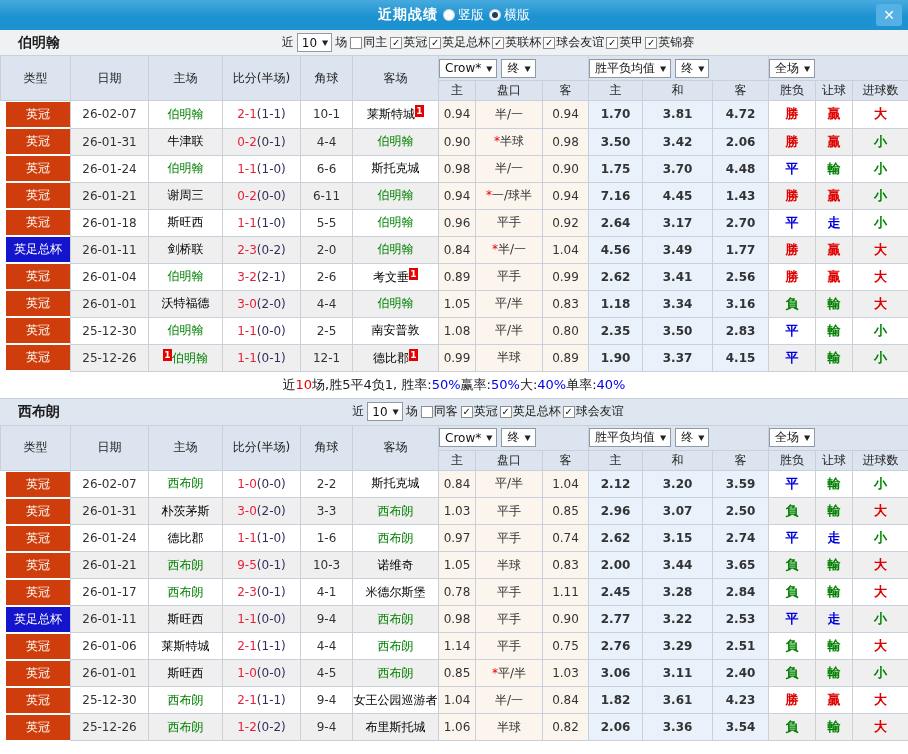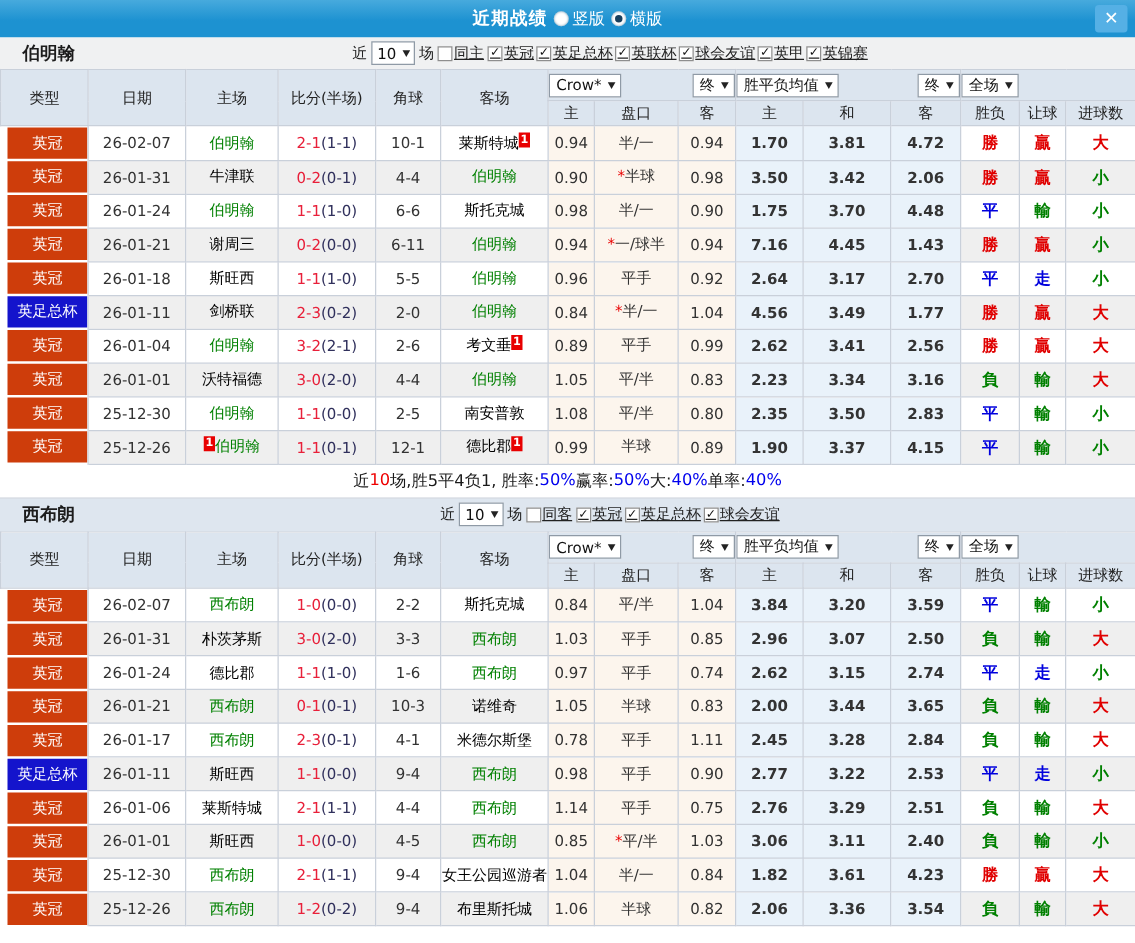--- a/index.html
+++ b/index.html
@@ -26,36 +26,36 @@
   .close-btn{position:absolute;right:6px;top:4px;width:26px;height:22px;background:var(--close-btn-blue);
     border-radius:3px;color:#fff;font-weight:bold;text-align:center;line-height:22px;font-size:14px;cursor:pointer;}
 
   
   .filter-row{height:25px;display:flex;align-items:center;background:#f0f1f2;position:relative;font-size:12px;color:#222;}
   .team-section:nth-of-type(2) .filter-row{height:26px;background:#dee6ef;}
   .team-name{position:absolute;left:18px;font-weight:bold;font-size:14px;color:#1c1c1c;}
   .filters{margin:0 auto;display:flex;align-items:center;gap:3px;padding-left:68px;}
   .cb{width:12px;height:12px;border:1px solid #8e8e8e;background:#fff;display:inline-flex;align-items:center;justify-content:center;
     font-size:10px;line-height:1;color:#111;font-weight:bold;}
-  .cb-label{display:inline-flex;align-items:center;gap:1px;cursor:pointer;text-decoration:underline;}
+  .cb-label{display:inline-flex;align-items:center;gap:1px;cursor:pointer;}
   .league-filters{display:inline-flex;align-items:center;gap:2px;}
 
   
   .select{display:inline-flex;align-items:center;gap:5px;background:#fff;border:1px solid #8f9aa6;
     padding:0 4px 0 5px;font-size:12px;color:#111;height:19px;cursor:pointer;white-space:nowrap;}
   .select .arr{font-size:8px;color:#222;transform:scaleY(.9);}
   .select.small{padding:0 3px 0 4px;}
 
   
   table{border-collapse:collapse;table-layout:fixed;width:908px;font-size:12px;color:#333;}
   th,td{border:1px solid var(--border);text-align:center;padding:0;overflow:hidden;white-space:nowrap;}
   thead th{background:var(--header-bg);font-weight:normal;color:#222;font-size:12px;}
   tr.h1 th{height:25px;}
   tr.h2 th{height:20px;}
-  .group-th-inner{display:flex;justify-content:space-between;align-items:center;gap:18px;}
+  .group-th-inner{display:flex;justify-content:flex-start;align-items:center;gap:4px;}
   tbody td{height:27px;background:#fff;}
   tr.stripe td{background:var(--row-stripe);}
   td.td-type, tr.stripe td.td-type{background:#fff;border-top:none;border-bottom:none;border-left:none;}
   td.odds-bg, tr.stripe td.odds-bg{background:var(--odds-col-bg);}
   td.avg-bg, tr.stripe td.avg-bg{background:var(--avg-col-bg);font-weight:bold;}
   .type-badge{display:block;margin:1px 0 1px auto;min-width:64px;width:max-content;max-width:100%;
     padding:0 3px;line-height:25px;height:25px;color:#fff;font-size:12px;}
   .team{color:#000000;}
   .team.green{color:var(--team-green);}
   .card{display:inline-block;background:var(--card-red);color:#fff;font-size:9px;line-height:12px;
@@ -354,21 +354,21 @@
                 <span class="type-badge" style="background: rgb(206, 61, 11);">英冠</span>
               </td>
     <td>26-01-01</td>
     <td><span class="team">沃特福德</span></td>
     <td><span class="ft">3-0</span><span class="ht">(2-0)</span></td>
     <td>4-4</td>
     <td><span class="team green">伯明翰</span></td>
     <td class="odds-bg">1.05</td>
     <td class="odds-bg"><span class="star"></span><span>平/半</span></td>
     <td class="odds-bg">0.83</td>
-    <td class="avg-bg">2.23</td>
+    <td class="avg-bg">1.18</td>
     <td class="avg-bg">3.34</td>
     <td class="avg-bg">3.16</td>
     <td class="res r-green">負</td>
     <td class="res r-green">輸</td>
     <td class="res r-red">大</td>
   </tr>
 
   <tr>
     <td class="td-type">
                 <span class="type-badge" style="background: rgb(206, 61, 11);">英冠</span>
@@ -531,21 +531,21 @@
                 <span class="type-badge" style="background: rgb(206, 61, 11);">英冠</span>
               </td>
     <td>26-02-07</td>
     <td><span class="team green">西布朗</span></td>
     <td><span class="ft">1-0</span><span class="ht">(0-0)</span></td>
     <td>2-2</td>
     <td><span class="team">斯托克城</span></td>
     <td class="odds-bg">0.84</td>
     <td class="odds-bg"><span class="star"></span><span>平/半</span></td>
     <td class="odds-bg">1.04</td>
-    <td class="avg-bg">3.84</td>
+    <td class="avg-bg">2.12</td>
     <td class="avg-bg">3.20</td>
     <td class="avg-bg">3.59</td>
     <td class="res r-blue">平</td>
     <td class="res r-green">輸</td>
     <td class="res r-green">小</td>
   </tr>
 
   <tr class="stripe">
     <td class="td-type">
                 <span class="type-badge" style="background: rgb(206, 61, 11);">英冠</span>
@@ -585,21 +585,21 @@
     <td class="res r-blue">走</td>
     <td class="res r-green">小</td>
   </tr>
 
   <tr class="stripe">
     <td class="td-type">
                 <span class="type-badge" style="background: rgb(206, 61, 11);">英冠</span>
               </td>
     <td>26-01-21</td>
     <td><span class="team green">西布朗</span></td>
-    <td><span class="ft">0-1</span><span class="ht">(0-1)</span></td>
+    <td><span class="ft">9-5</span><span class="ht">(0-1)</span></td>
     <td>10-3</td>
     <td><span class="team">诺维奇</span></td>
     <td class="odds-bg">1.05</td>
     <td class="odds-bg"><span class="star"></span><span>半球</span></td>
     <td class="odds-bg">0.83</td>
     <td class="avg-bg">2.00</td>
     <td class="avg-bg">3.44</td>
     <td class="avg-bg">3.65</td>
     <td class="res r-green">負</td>
     <td class="res r-green">輸</td>

